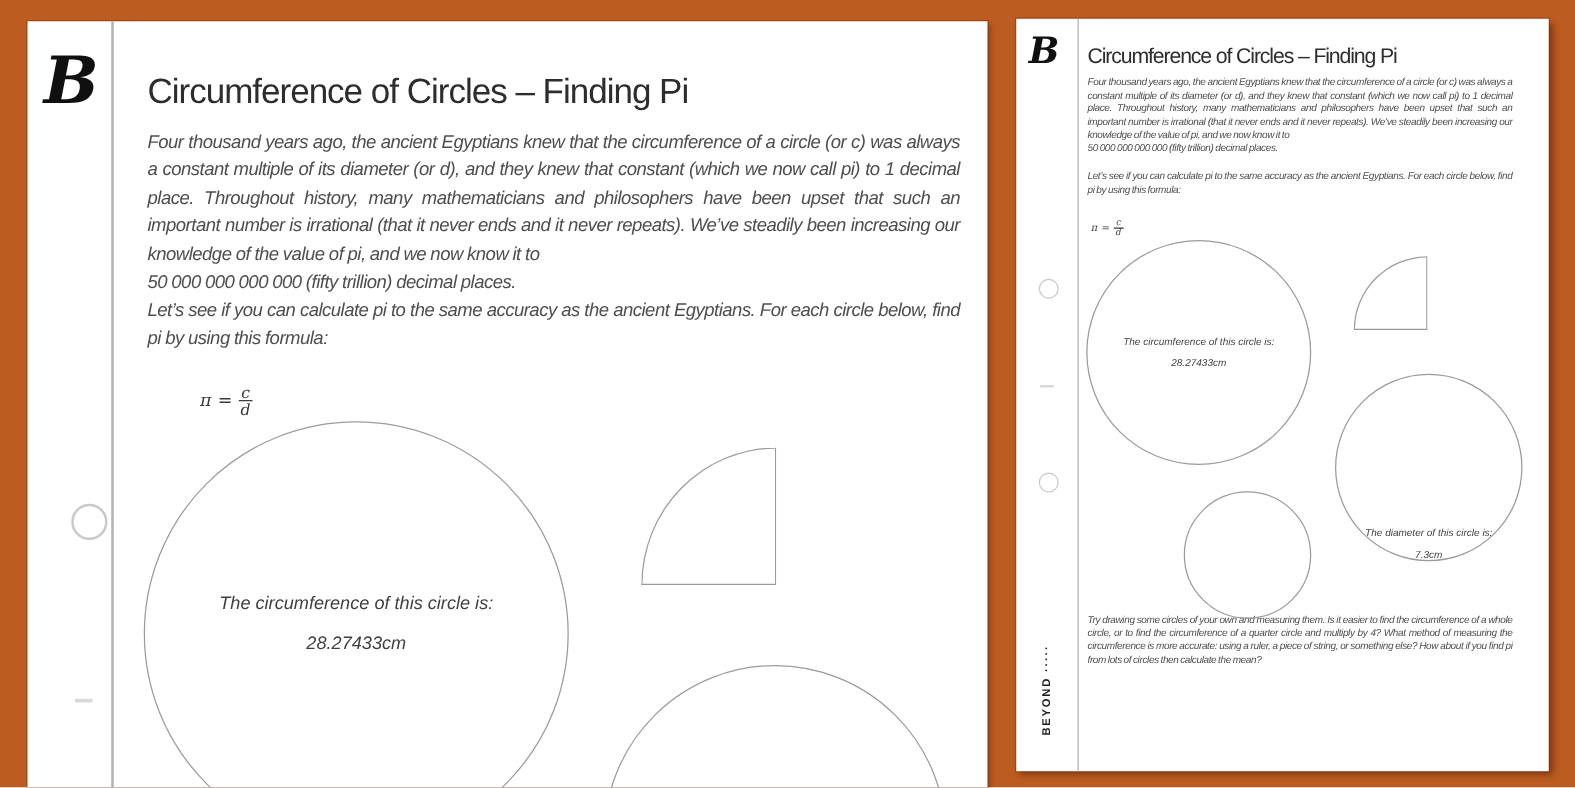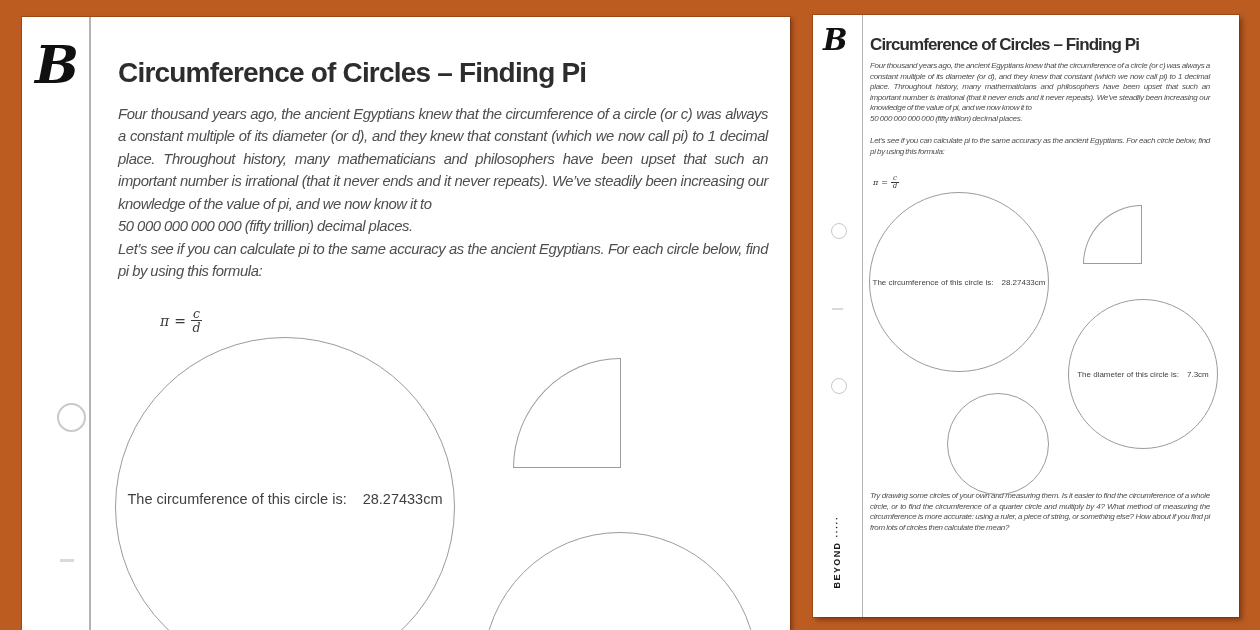--- a/index.html
+++ b/index.html
@@ -6,21 +6,21 @@
     font-family:"Liberation Sans",sans-serif;}
   .stage{position:relative;width:1260px;height:630px;background:#bc5c21;}
 
   
   .page{position:absolute;background:#ffffff;}
   .margin-col{position:absolute;top:0;left:0;height:100%;}
   .logo{position:absolute;font-family:"DejaVu Serif",serif;font-style:italic;
     font-weight:bold;color:#101010;line-height:1;}
   .punch-ring{position:absolute;border-radius:50%;border:2px solid #c9c9c9;}
   .punch-dash{position:absolute;background:#d9d9d9;}
-  .title{font-weight:bold;color:#2d2d2d;margin:0;}
+  .title{font-weight:normal;color:#2d2d2d;margin:0;}
   .body-text{color:#4e4e4e;text-align:justify;margin:0;font-style:italic;}
   .nowrap{white-space:nowrap;}
   .formula{position:absolute;font-family:"DejaVu Serif",serif;font-style:italic;
     color:#3a3a3a;display:flex;align-items:center;}
   .frac{display:inline-flex;flex-direction:column;align-items:center;line-height:1.05;}
   .frac .num{border-bottom:1px solid #3a3a3a;padding:0 2px;}
   .circle{position:absolute;border-radius:50%;border:1.5px solid #9b9b9b;
     display:flex;flex-direction:column;align-items:center;justify-content:center;
     box-sizing:border-box;color:#3f3f3f;text-align:center;}
   .quarter{position:absolute;border:1.5px solid #9b9b9b;
@@ -40,21 +40,21 @@
     line-height:22.4px;letter-spacing:-0.4px;word-spacing:-0.3px;}
   .page-left .task{position:absolute;top:221px;width:650px;font-size:14.8px;
     line-height:22.4px;letter-spacing:-0.4px;word-spacing:-0.3px;}
   .page-left .formula{left:234px;top:273px;font-size:14px;gap:5px;}
   .page-left .frac{font-size:12.5px;}
   .page-left .circle-big{left:93px;top:320px;width:340px;height:340px;
     font-size:14.5px;gap:16px;}
   .page-left .circle-big .circle-stack{transform:translateY(-8px);}
   .page-left .quarter{left:491px;top:341px;width:108px;height:110px;}
   .page-left .circle-cut{left:461px;top:515px;width:274px;height:274px;}
-  .circle-stack{display:flex;align-items:center;}
+  .circle-stack{display:flex;flex-direction:column;align-items:center;font-style:italic;}
   .page-left .circle-stack{gap:16px;}
 
   
   .page-right{left:813px;top:15px;width:426px;height:602px;
     box-shadow:0 0 0 1px rgba(110,40,8,.35),3px 3px 5px rgba(70,20,4,.5);}
   .page-right .margin-col{width:49px;border-right:1.5px solid #b3b3b3;}
   .page-right .logo{left:10px;top:11px;font-size:29px;}
   .page-right .punch-ring{left:18px;top:208px;width:14px;height:14px;border-width:1.5px;}
   .page-right .punch-ring.ring2{top:363px;}
   .page-right .punch-dash{left:19px;top:293px;width:11px;height:2px;}
@@ -69,21 +69,21 @@
   .page-right .task{position:absolute;top:121px;width:340px;font-size:8px;
     line-height:10.6px;letter-spacing:-0.3px;word-spacing:-0.5px;}
   .page-right .extension{position:absolute;top:476px;width:340px;font-size:8px;
     line-height:10.6px;letter-spacing:-0.3px;word-spacing:-0.5px;}
   .page-right .formula{left:117px;top:152px;font-size:8px;gap:3px;}
   .page-right .frac{font-size:7px;}
   .page-right .circle{border-width:1px;font-size:8px;}
   .page-right .circle-stack{gap:8px;}
   .page-right .circle-big{left:56px;top:177px;width:180px;height:180px;}
   .page-right .quarter{left:270px;top:190px;width:59px;height:59px;border-width:1px;}
-  .page-right .circle-diameter{left:255px;top:284px;width:150px;height:150px;}
+  .page-right .circle-diameter{left:255px;top:284px;width:150px;height:150px;justify-content:flex-end;}
   .page-right .circle-small{left:134px;top:378px;width:102px;height:102px;}
 </style>
 </head>
 <body>
 
 <div class="stage">
 
   <div class="page page-left">
     <div class="margin-col">
       <div class="logo">B</div>

